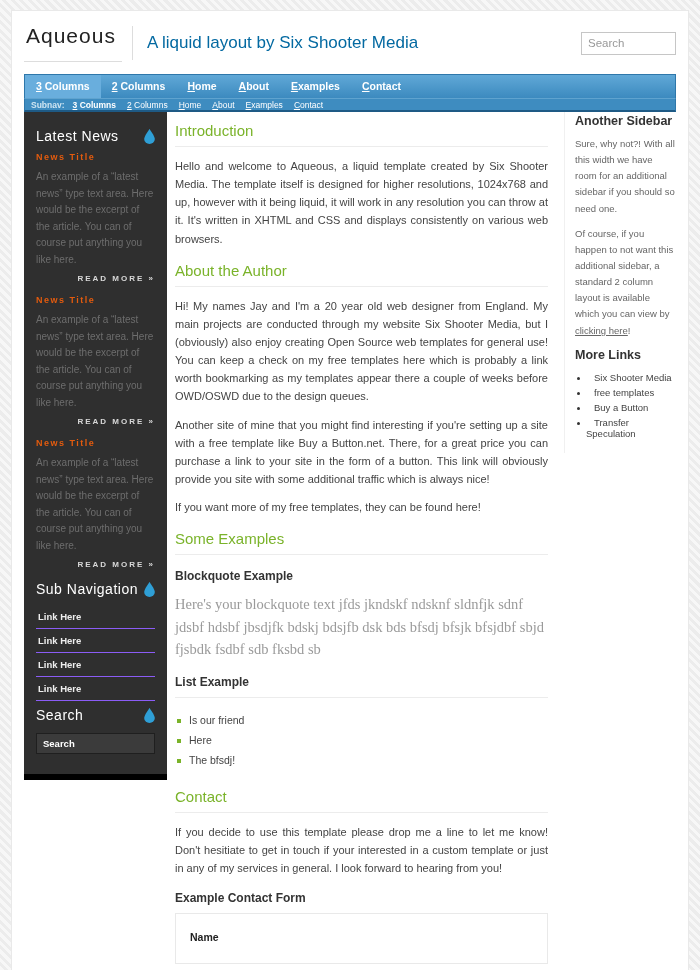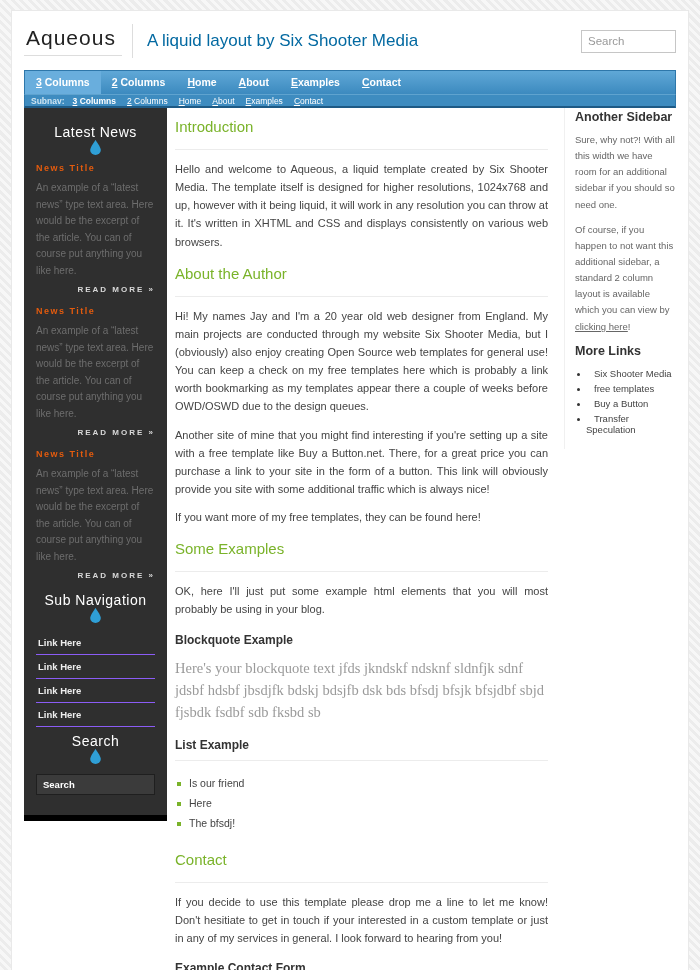--- a/index.html
+++ b/index.html
@@ -10,21 +10,21 @@
     width:700px; min-height:970px;
   }
   .page {
     width:678px; margin:10px auto 22px; background:#fff;
     border:1px solid #e9e9e9; padding:0 0 0 0;
   }
   
   header { display:flex; align-items:center; padding:13px 12px 12px; }
   h1.site-title {
     font-size:21px; font-weight:normal; color:#222; letter-spacing:1px;
-    border-bottom:1px solid #ddd; padding:0 6px 5px 2px;
+    border-bottom:1px solid #ddd; padding:0 6px 13px 2px;
   }
   .title-divider { width:1px; height:34px; background:#ddd; margin:0 14px 0 10px; }
   .tagline { font-size:17px; color:#0369a1; }
   .header-search {
     margin-left:auto; width:95px; height:23px; border:1px solid #c6c6c6;
     font-size:11.5px; color:#999; padding:2px 6px; outline:none;
     font-family:inherit;
   }
   .header-search::placeholder { color:#999; opacity:1; }
   
@@ -51,21 +51,21 @@
   }
   .subnav-item::first-letter { text-decoration:underline; }
   .subnav-item.bold { font-weight:bold; }
   
   .columns { display:flex; align-items:flex-start; padding:0 12px; }
   
   aside.left {
     width:143px; flex:0 0 143px; background:#2f2f2f;
     padding:10px 12px 12px; border-bottom:6px solid #000;
   }
-  .sb-head { display:flex; align-items:center; justify-content:space-between; margin:6px 0 8px;flex-direction:column; }
+  .sb-head { display:flex; align-items:center; justify-content:space-between; margin:6px 0 8px; }
   .sb-head h2 { font-size:14px; font-weight:normal; color:#fff; letter-spacing:0.5px; }
   .drop-icon { width:11px; height:15px; flex:0 0 auto; }
   .news-item { margin-bottom:12px; }
   .news-title {
     color:#e35b0e; font-size:9px; font-weight:bold; letter-spacing:1.5px;
     margin-bottom:7px;
   }
   .news-excerpt { color:#6d6d6d; font-size:10px; line-height:1.65; margin-bottom:6px; }
   .read-more {
     display:block; text-align:right; color:#d8d8d8; font-size:8px; font-weight:bold;
@@ -77,21 +77,21 @@
   }
   .sb-search {
     width:100%; background:#3b3b3b; border:1px solid #1f1f1f; outline:none;
     color:#fff; font-weight:bold; font-size:9.5px; padding:4px 6px; margin:2px 0 8px;
     font-family:inherit;
   }
   
   main { flex:1 1 auto; margin:0 16px 0 8px; padding-top:4px; min-width:0; }
   main h2 {
     color:#7ab32a; font-size:15px; font-weight:normal;
-    border-bottom:1px solid #ececec; padding-bottom:14px; margin:14px 0 10px;
+    border-bottom:1px solid #ececec; padding-bottom:7px; margin:14px 0 10px;
   }
   main h2:first-child { margin-top:6px; }
   main p { font-size:11px; color:#444; line-height:1.65; text-align:justify; margin-bottom:10px; }
   main h3 { font-size:12px; color:#333; margin:14px 0 8px; }
   blockquote {
     font-family:"Liberation Serif","DejaVu Serif",serif;
     color:#9a9a9a; font-size:14.5px; line-height:1.55; margin:10px 0 14px;
   }
   hr.rule { border:none; border-top:1px solid #ececec; margin:8px 0 12px; }
   ul.green-list { list-style:none; margin:4px 0 18px; }
@@ -200,21 +200,20 @@
     <main>
       <h2>Introduction</h2>
       <p>Hello and welcome to Aqueous, a liquid template created by Six Shooter Media. The template itself is designed for higher resolutions, 1024x768 and up, however with it being liquid, it will work in any resolution you can throw at it. It's written in XHTML and CSS and displays consistently on various web browsers.</p>
 
       <h2>About the Author</h2>
       <p>Hi! My names Jay and I'm a 20 year old web designer from England. My main projects are conducted through my website Six Shooter Media, but I (obviously) also enjoy creating Open Source web templates for general use! You can keep a check on my free templates here which is probably a link worth bookmarking as my templates appear there a couple of weeks before OWD/OSWD due to the design queues.</p>
       <p>Another site of mine that you might find interesting if you're setting up a site with a free template like Buy a Button.net. There, for a great price you can purchase a link to your site in the form of a button. This link will obviously provide you site with some additional traffic which is always nice!</p>
       <p>If you want more of my free templates, they can be found here!</p>
 
       <h2>Some Examples</h2>
-      <p>OK, here I'll just put some example html elements that you will most probably be using in your blog.</p>
 
       <h3>Blockquote Example</h3>
       <blockquote>Here's your blockquote text jfds jkndskf ndsknf sldnfjk sdnf jdsbf hdsbf jbsdjfk bdskj bdsjfb dsk bds bfsdj bfsjk bfsjdbf sbjd fjsbdk fsdbf sdb fksbd sb</blockquote>
 
       <h3>List Example</h3>
       <hr class="rule">
       <ul class="green-list">
         <li>Is our friend</li>
         <li>Here</li>
         <li>The bfsdj!</li>

